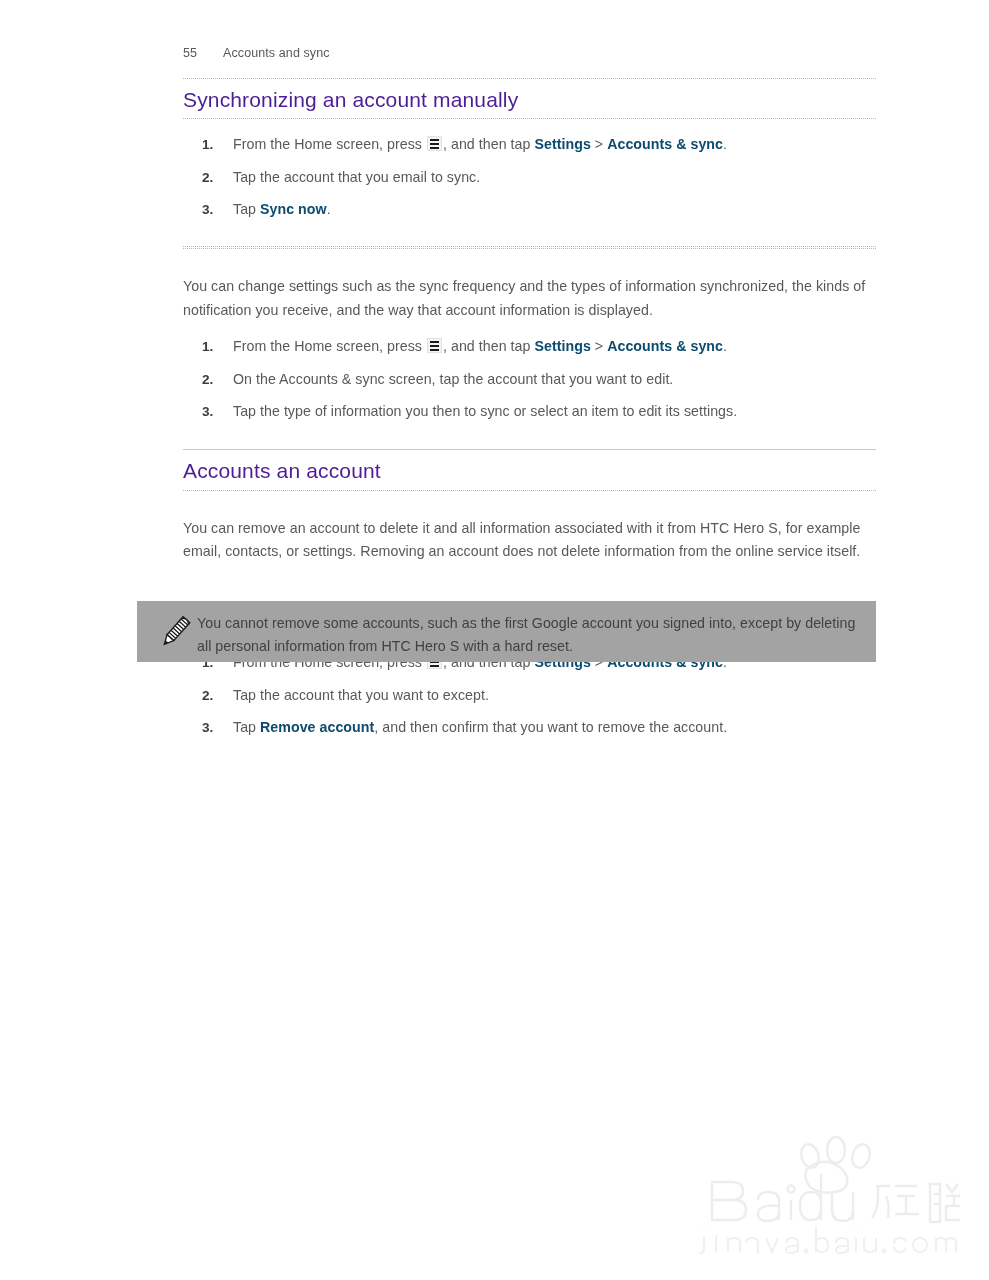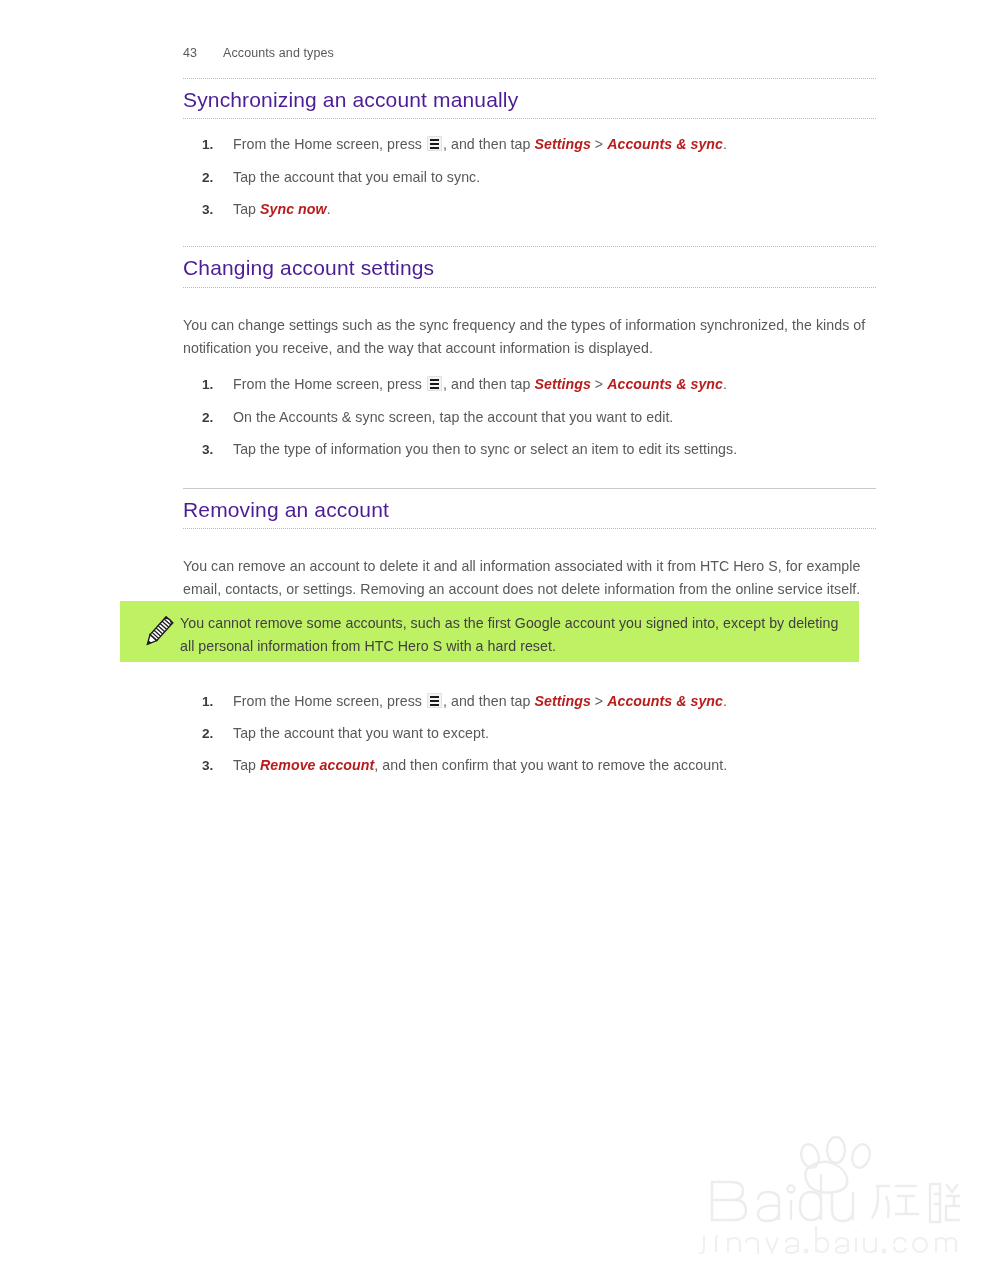--- a/index.html
+++ b/index.html
@@ -101,22 +101,21 @@
     left: 19px;
     top: 0;
     width: 22px;
     text-align: left;
     color: #3b3b3d;
     font-size: 13.6px;
     font-weight: 700;
   }
   b.ui {
     font-weight: 700;
-    color: #b91c1c;
-    font-style: italic;
+    color: #0c4a6e;
   }
 
   
   .menu-key {
     display: inline-block;
     width: 15px;
     height: 15px;
     background: #f4f4f4;
     border: 1px solid #e2e2e2;
     vertical-align: -2px;
@@ -132,25 +131,25 @@
     background: #1a1a1a;
     display: block;
   }
   .menu-key i:nth-child(1) { top: 2px; }
   .menu-key i:nth-child(2) { top: 6px; }
   .menu-key i:nth-child(3) { top: 10px; }
 
   
   .note {
     position: absolute;
-    left: 120px;
+    left: 137px;
     top: 601px;
     width: 739px;
     height: 61px;
-    background: #bef264;
+    background: #a3a3a3;
     box-sizing: border-box;
   }
   .note .note-icon {
     position: absolute;
     left: 16px;
     top: 8px;
     width: 44px;
     height: 44px;
   }
   .note .note-text {
@@ -174,21 +173,21 @@
     opacity: 1;
     pointer-events: none;
   }
 </style>
 </head>
 <body>
 
 <div class="page">
 
   <div class="running-head">
-    <span class="folio">43</span><span>Accounts and types</span>
+    <span class="folio">55</span><span>Accounts and sync</span>
   </div>
 
   <div class="content">
 
     <div>
       <hr class="rule-dotted">
       <h2 class="section-title">Synchronizing an account manually</h2>
       <hr class="rule-dotted">
       <ol class="steps">
         <li>
@@ -201,42 +200,41 @@
         </li>
         <li>
           <span class="marker">3.</span>
           <span class="step-body">Tap <b class="ui">Sync now</b>.</span>
         </li>
       </ol>
     </div>
 
     <div style="margin-top:25px;">
       <hr class="rule-dotted">
-      <h2 class="section-title">Changing account settings</h2>
       <hr class="rule-dotted">
       <p class="body">You can change settings such as the sync frequency and the types of information synchronized, the kinds of notification you receive, and the way that account information is displayed.</p>
       <ol class="steps">
         <li>
           <span class="marker">1.</span>
           <span class="step-body">From the Home screen, press <span class="menu-key"><i></i><i></i><i></i></span>, and then tap <b class="ui">Settings</b> &gt; <b class="ui">Accounts &amp; sync</b>.</span>
         </li>
         <li>
           <span class="marker">2.</span>
           <span class="step-body">On the Accounts &amp; sync screen, tap the account that you want to edit.</span>
         </li>
         <li>
           <span class="marker">3.</span>
           <span class="step-body">Tap the type of information you then to sync or select an item to edit its settings.</span>
         </li>
       </ol>
     </div>
 
     <div style="margin-top:26px;">
       <hr class="rule-solid">
-      <h2 class="section-title">Removing an account</h2>
+      <h2 class="section-title">Accounts an account</h2>
       <hr class="rule-dotted">
       <p class="body">You can remove an account to delete it and all information associated with it from HTC Hero S, for example email, contacts, or settings. Removing an account does not delete information from the online service itself.</p>
 
       <div style="height:88px;"></div>
 
       <ol class="steps" style="margin-top:0;">
         <li>
           <span class="marker">1.</span>
           <span class="step-body">From the Home screen, press <span class="menu-key"><i></i><i></i><i></i></span>, and then tap <b class="ui">Settings</b> &gt; <b class="ui">Accounts &amp; sync</b>.</span>
         </li>

